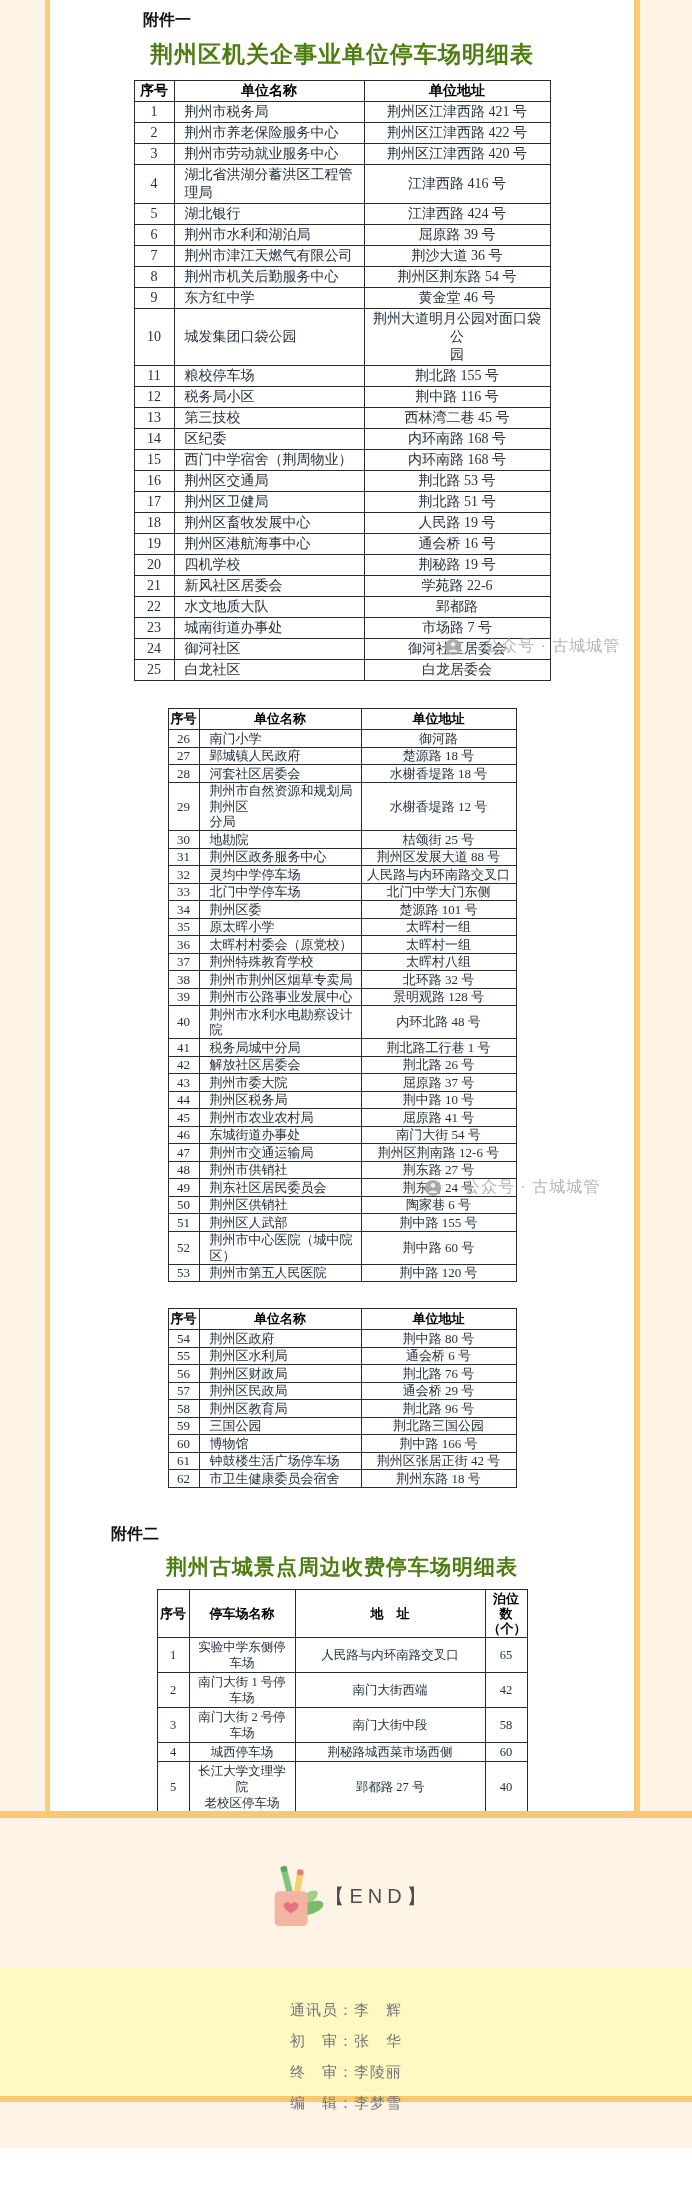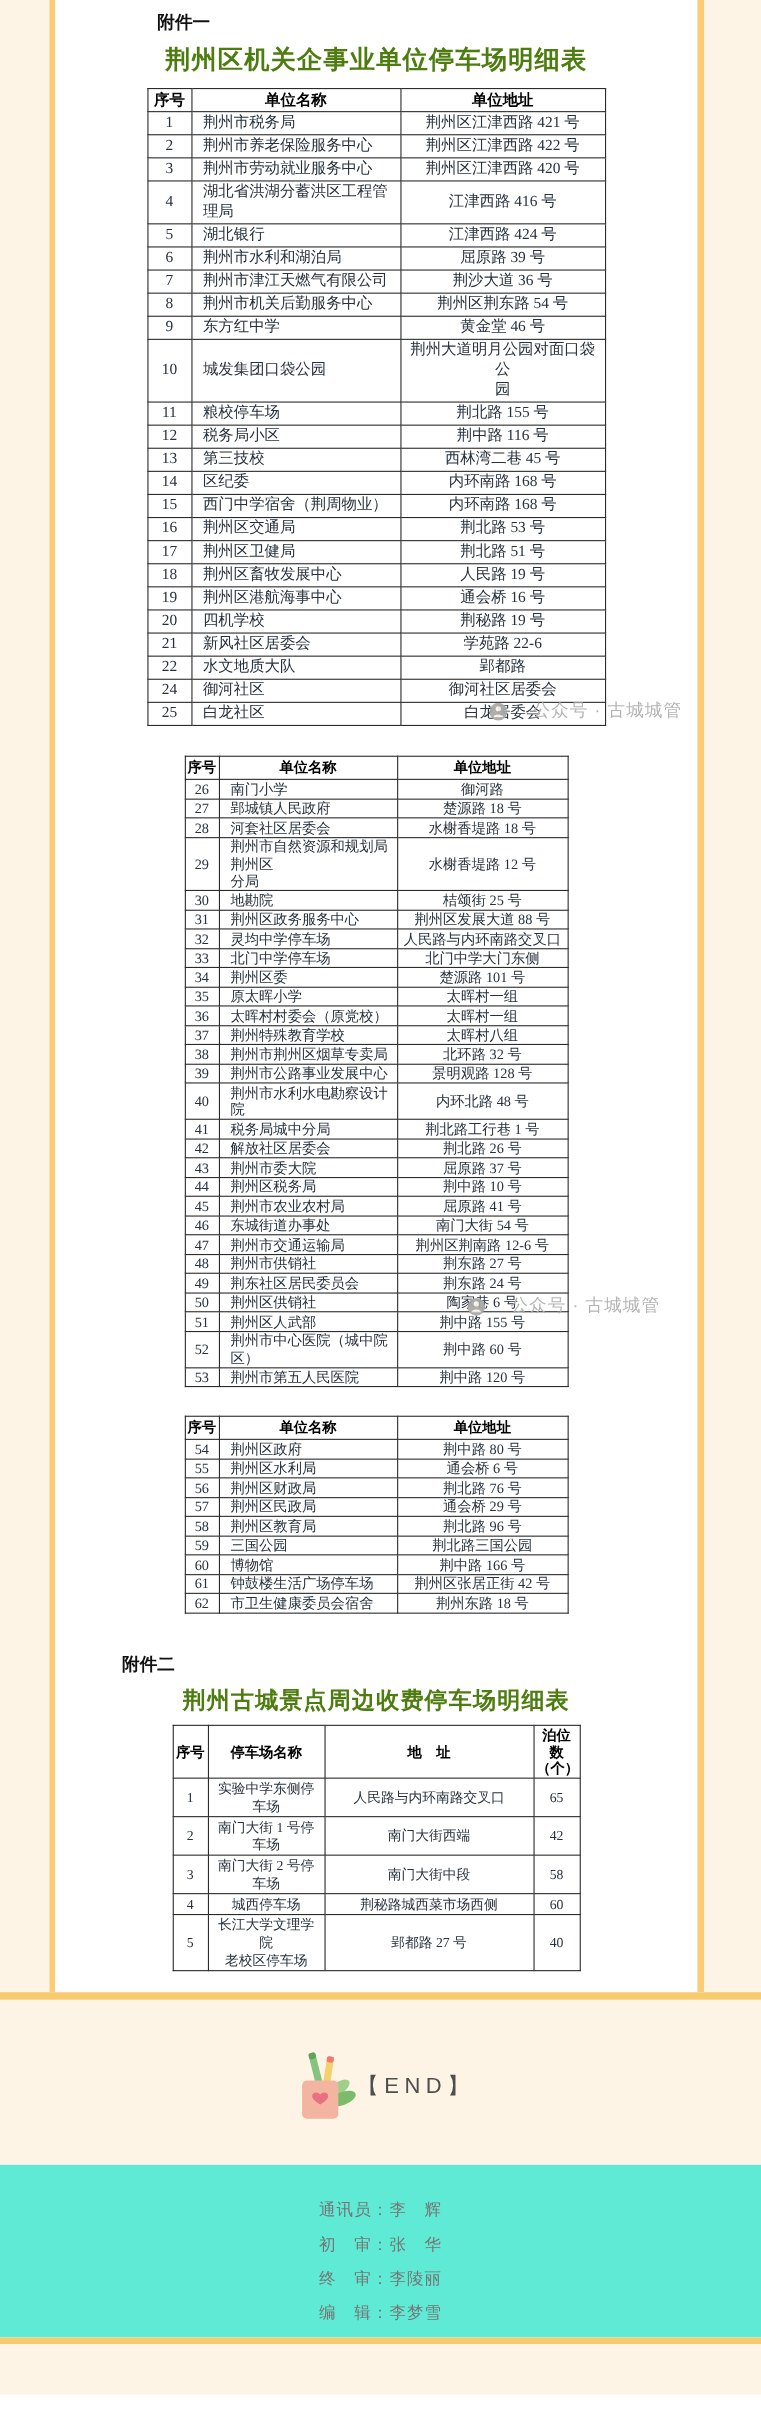--- a/index.html
+++ b/index.html
@@ -81,21 +81,21 @@
   
   .hbar { height:7px; background:#f9c96e; }
   .hbar.thin { height:6px; }
   .end-zone {
     height:150px; background:#fdf4e6;
     display:flex; flex-direction:row; align-items:center; justify-content:center;
   }
   .end-illustration { width:64px; height:74px; margin-top:4px; }
   .end-label { font-size:20px; color:#4e4e4e; letter-spacing:5px; margin-top:6px; font-weight:500; }
 
-  .credits-zone { height:157px; background:#5eead4; display:flex; justify-content:center; }
+  .credits-zone { height:128px; background:#fef9c3; display:flex; justify-content:center; }
   .credits { padding-top:26px; }
   .credit-line { font-size:15px; color:#757575; line-height:31px; letter-spacing:1px; white-space:pre; }
 
   .cream-strip { height:46px; background:#fdf4e6; }
   .bottom-white { height:17px; background:#ffffff; }
 </style>
 </head>
 <body>
 
 <div class="top-zone">
@@ -221,20 +221,25 @@
           </tr>
           <tr>
             <td>21</td>
             <td>新风社区居委会</td>
             <td>学苑路 22-6</td>
           </tr>
           <tr>
             <td>22</td>
             <td>水文地质大队</td>
             <td>郢都路</td>
+          </tr>
+          <tr>
+            <td>23</td>
+            <td>城南街道办事处</td>
+            <td>市场路 7 号</td>
           </tr>
           <tr>
             <td>24</td>
             <td>御河社区</td>
             <td>御河社区居委会</td>
           </tr>
           <tr>
             <td>25</td>
             <td>白龙社区</td>
             <td>白龙居委会</td>

